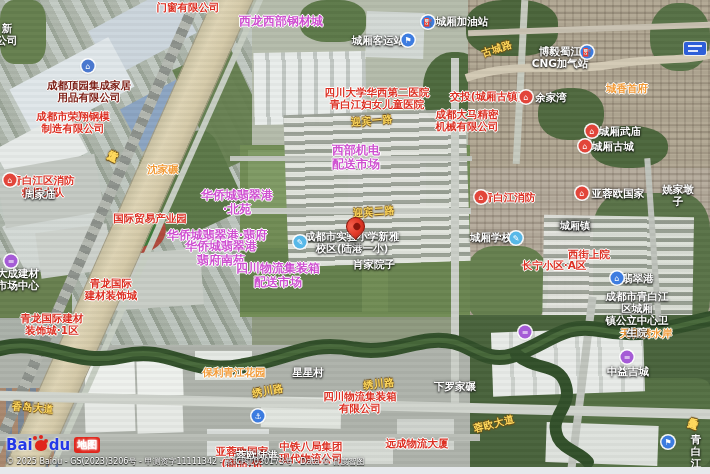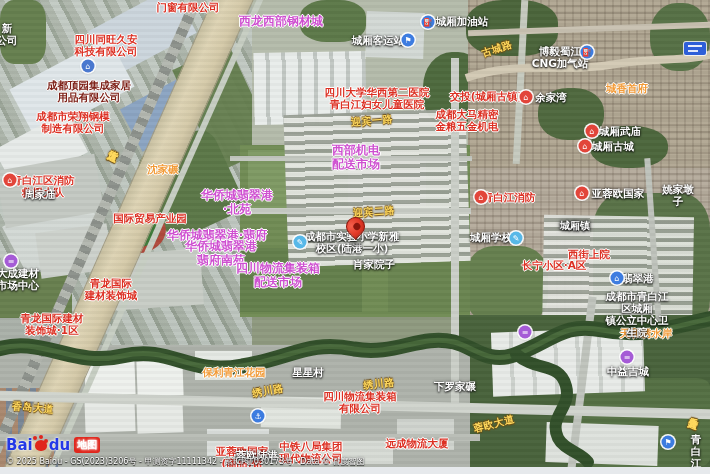--- a/index.html
+++ b/index.html
@@ -148,35 +148,33 @@
       <span class="map-label t-poi-purple" style="left: 237px; top: 189px; transform: translate(-50%, 0px);">华侨城翡翠港
 ·北苑</span>
       <span class="map-label t-poi-purple" style="left: 217px; top: 229px; transform: translate(-50%, 0px);">华侨城翡翠港·翡府</span>
       <span class="map-label t-poi-purple" style="left: 221px; top: 240px; transform: translate(-50%, 0px);">华侨城翡翠港
 翡府南苑</span>
       <span class="map-label t-poi-purple" style="left: 278px; top: 262px; transform: translate(-50%, 0px);">四川物流集装箱
 配送市场</span>
       <span class="map-label t-poi-purple" style="left: 356px; top: 144px; transform: translate(-50%, 0px);">西部机电
 配送市场</span>
       <span class="map-label t-poi-red" style="left: 188px; top: 1px; transform: translate(-50%, 0px);">门窗有限公司</span>
-      <span class="map-label t-poi-red" style="left: 106px; top: 33px; transform: translate(-50%, 0px);">四川同旺久安
-科技有限公司</span>
       <span class="map-label t-poi-red" style="left: 73px; top: 110px; transform: translate(-50%, 0px);">成都市荣翔钢模
 制造有限公司</span>
       <span class="map-label t-poi-red" style="left: 43px; top: 174px; transform: translate(-50%, 0px);">青白江区消防
 救援大队</span>
       <span class="map-label t-poi-red" style="left: 150px; top: 212px; transform: translate(-50%, 0px);">国际贸易产业园</span>
       <span class="map-label t-poi-red" style="left: 111px; top: 277px; transform: translate(-50%, 0px);">青龙国际
 建材装饰城</span>
       <span class="map-label t-poi-red" style="left: 52px; top: 312px; transform: translate(-50%, 0px);">青龙国际建材
 装饰城·1区</span>
       <span class="map-label t-poi-red" style="left: 377px; top: 86px; transform: translate(-50%, 0px);">四川大学华西第二医院
 青白江妇女儿童医院</span>
       <span class="map-label t-poi-red" style="left: 467px; top: 108px; transform: translate(-50%, 0px);">成都大马精密
-金粮五金机电</span>
+机械有限公司</span>
       <span class="map-label t-poi-red" style="left: 486px; top: 90px; transform: translate(-50%, 0px);">交投(城厢古镇)</span>
       <span class="map-label t-poi-red" style="left: 509px; top: 191px; transform: translate(-50%, 0px);">青白江消防</span>
       <span class="map-label t-poi-red" style="left: 575px; top: 248px; transform: translate(-50%, 0px); padding-left: 28px;">西街上院</span>
       <span class="map-label t-poi-red" style="left: 554px; top: 259px; transform: translate(-50%, 0px);">长宁小区·A区</span>
       <span class="map-label t-poi-red" style="left: 360px; top: 390px; transform: translate(-50%, 0px);">四川物流集装箱
 有限公司</span>
       <span class="map-label t-poi-red" style="left: 311px; top: 440px; transform: translate(-50%, 0px);">中铁八局集团
 现代物流公司</span>
       <span class="map-label t-poi-red" style="left: 417px; top: 437px; transform: translate(-50%, 0px);">远成物流大厦</span>
       <span class="map-label t-poi-red" style="left: 242px; top: 445px; transform: translate(-50%, 0px);">亚蓉欧国家

